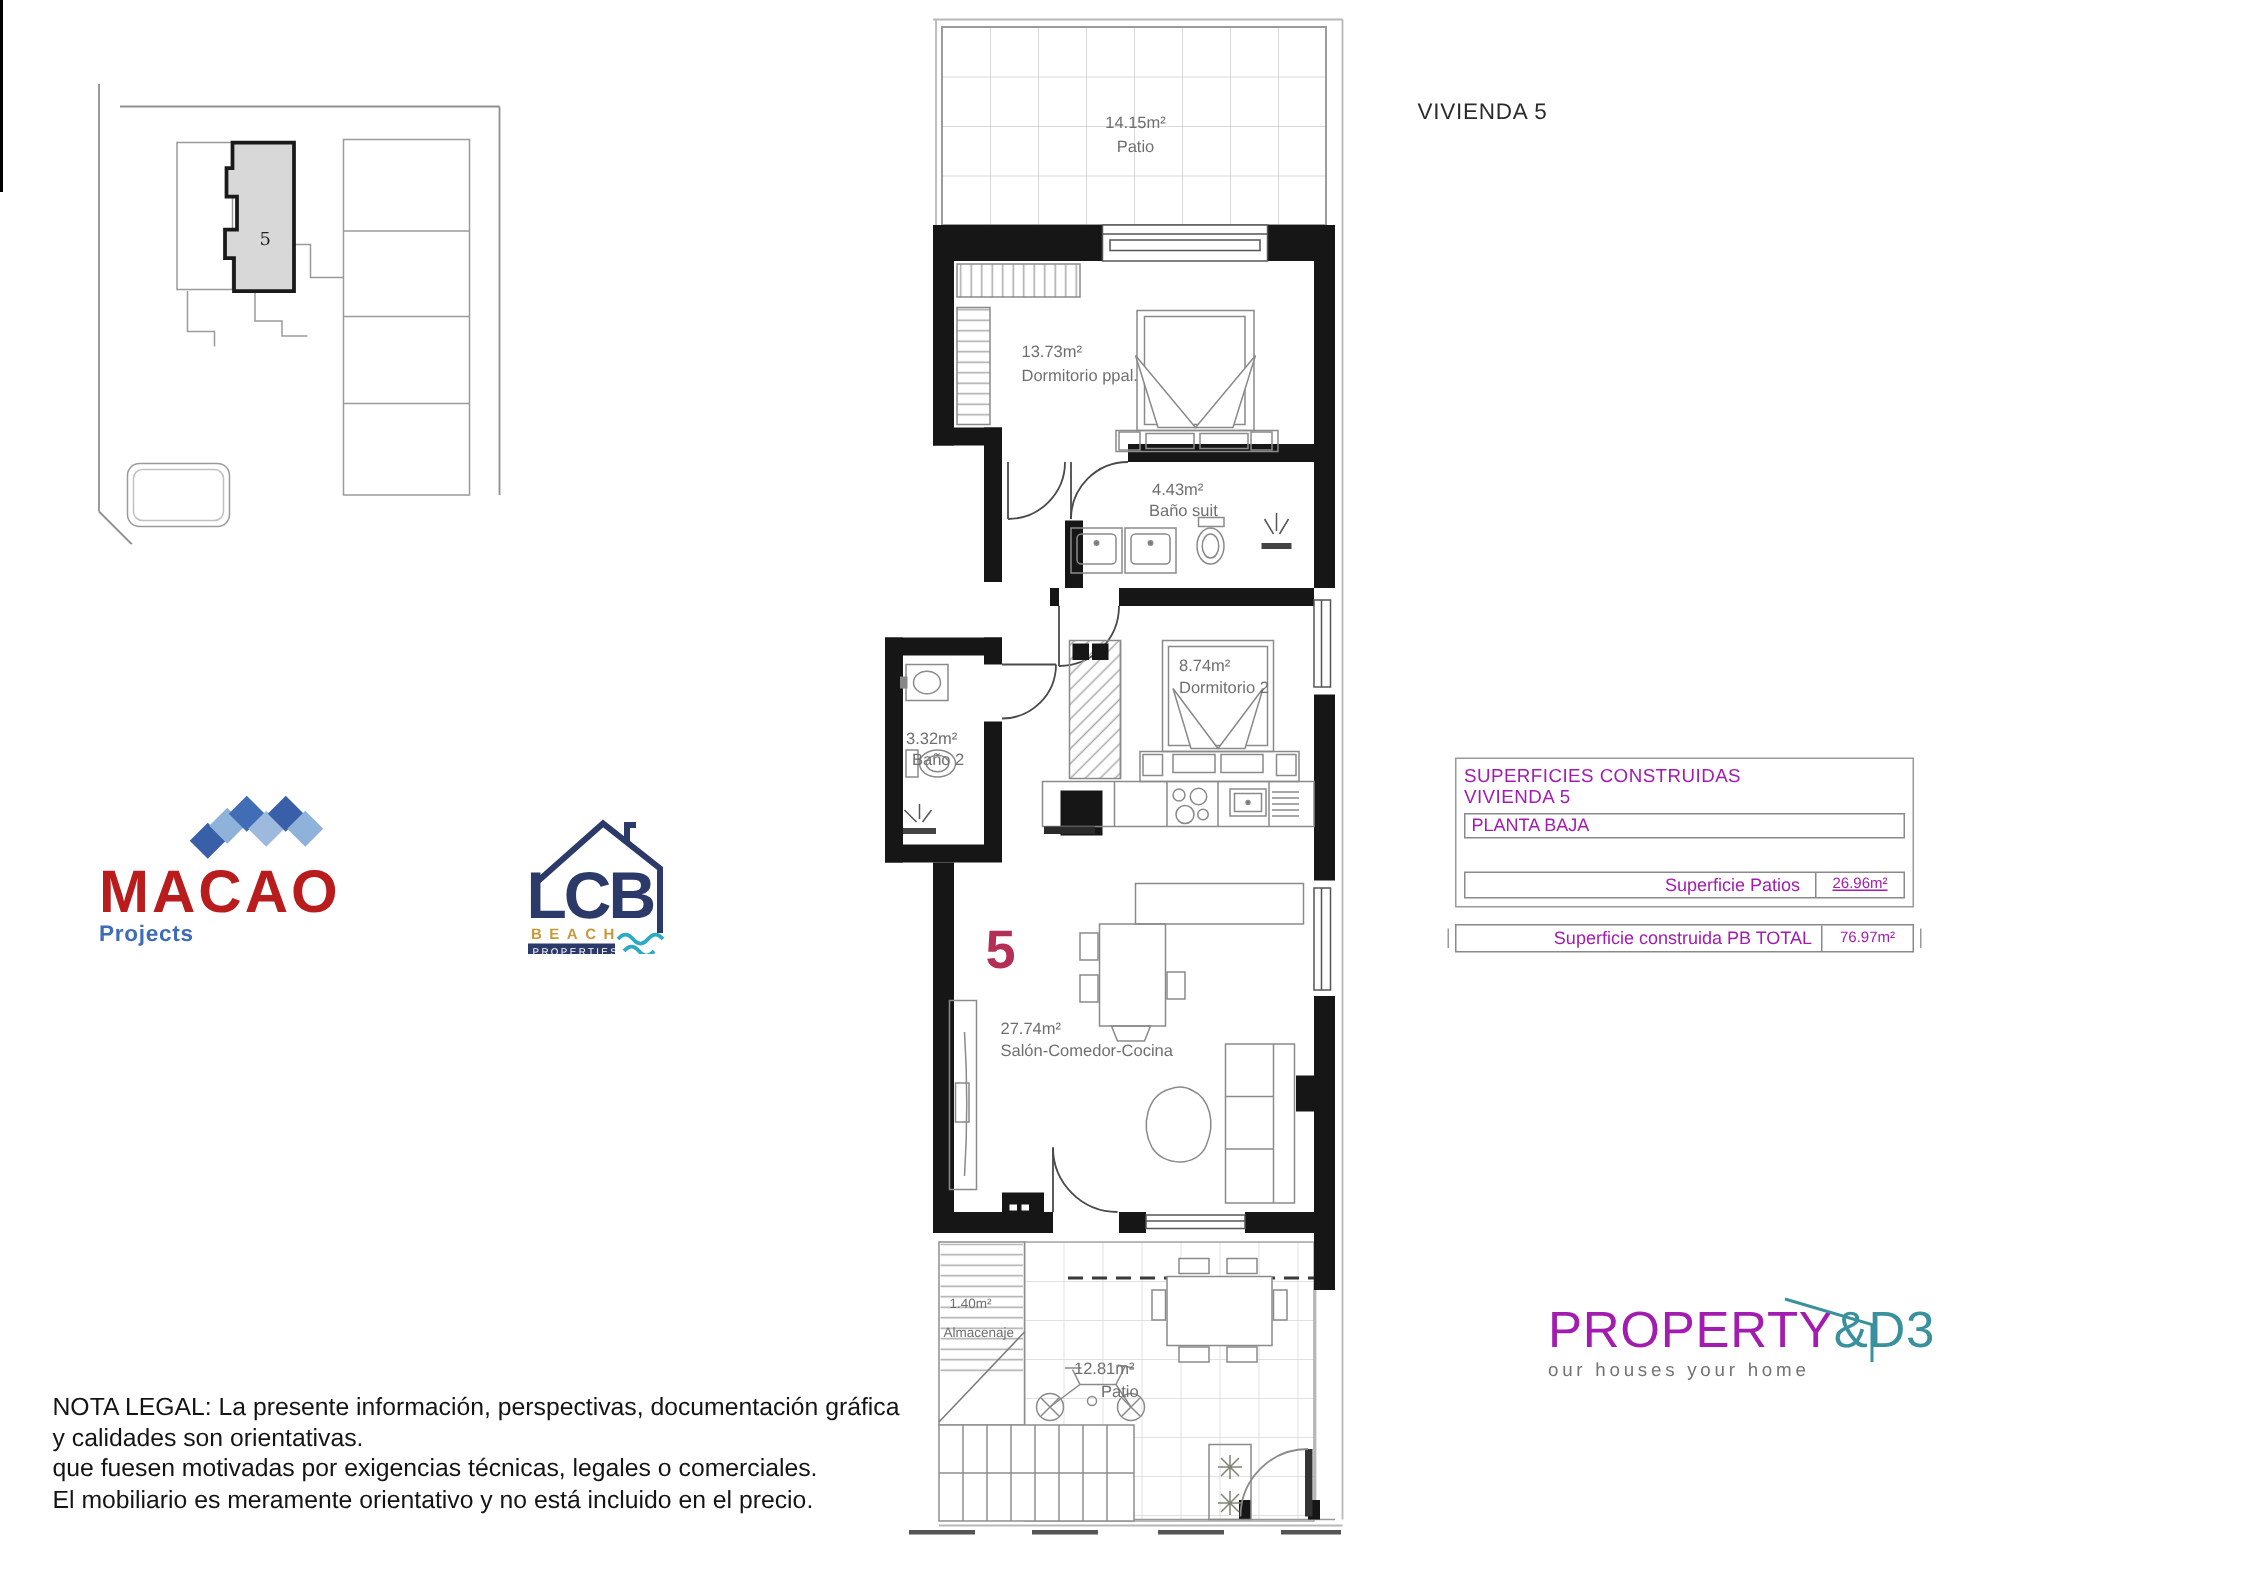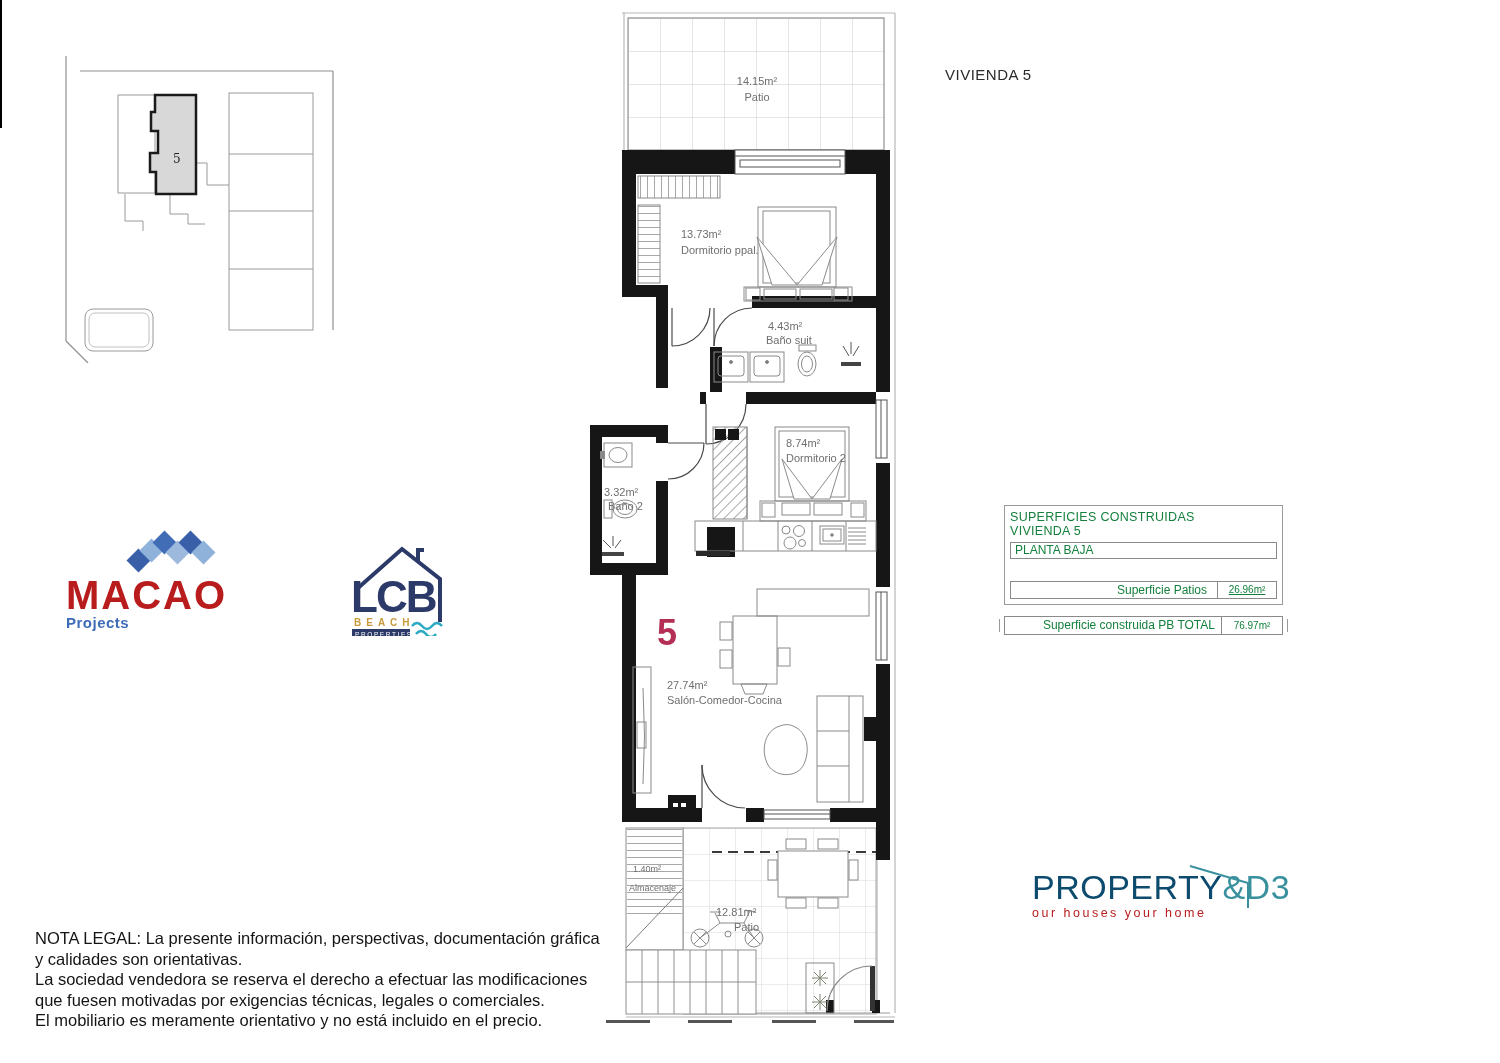--- a/index.html
+++ b/index.html
@@ -7,21 +7,21 @@
           font-family:"Liberation Sans",sans-serif;}
   .abs{position:absolute;}
 
   
   .edge-artifact{left:0;top:0;width:2px;height:128px;background:#000;}
 
   
   .plan-title{left:945px;top:66px;font-size:15px;color:#2b2b2b;letter-spacing:.5px;}
 
   
-  .surfaces{left:1004px;top:505px;width:279px;color:#15803d;}
+  .surfaces{left:970px;top:505px;width:306px;color:#a21caf;}
   .st-outer{border:1px solid #9a9a9a;padding:4px 5px 5px 5px;}
   .st-title{font-size:12.5px;line-height:14px;letter-spacing:.3px;}
   .st-floor{border:1px solid #8a8a8a;font-size:12px;height:15px;line-height:15px;
             padding:0 4px;margin-top:4px;}
   .st-row{display:flex;border:1px solid #8a8a8a;margin-top:22px;height:16px;}
   .st-row-label{flex:1;text-align:right;padding-right:10px;font-size:12px;line-height:16px;}
   .st-row-value{width:58px;border-left:1px solid #8a8a8a;font-size:10px;text-align:center;line-height:16px;text-decoration:underline;}
   .st-total{display:flex;border:1px solid #8a8a8a;height:17px;margin-top:11px;position:relative;}
   .st-total:before,.st-total:after{content:"";position:absolute;top:2px;bottom:2px;border-left:1px solid #9a9a9a;}
   .st-total:before{left:-6px;}
@@ -32,23 +32,23 @@
   
   .macao{left:66px;top:532px;width:170px;}
   .macao-diamonds{position:relative;height:44px;margin-left:64px;width:100px;}
   .macao-diamonds span{position:absolute;width:17px;height:17px;transform:rotate(45deg);}
   .macao-name{font-size:40px;font-weight:bold;color:#b91c1c;letter-spacing:2px;line-height:38px;}
   .macao-sub{font-size:15px;font-weight:600;color:#3f6cb8;letter-spacing:.5px;}
 
   
   .propd3{left:1032px;top:855px;width:240px;}
   .propd3-line{font-size:34px;letter-spacing:.5px;line-height:36px;margin-top:14px;}
-  .propd3-main{color:#0c4a6e;}
+  .propd3-main{color:#a21caf;}
   .propd3-accent{color:#39919e;}
-  .propd3-tag{font-size:12.5px;letter-spacing:2.5px;color:#b91c1c;margin-top:1px;}
+  .propd3-tag{font-size:12.5px;letter-spacing:2.5px;color:#737373;margin-top:1px;}
   .propd3-roof{position:absolute;left:150px;top:0;}
 
   
   .legal{left:15px;top:928px;font-size:16.5px;line-height:20.5px;color:#141414;margin-left:20px;}
 </style>
 </head>
 <body>
 
 <div class="canvas">
 
@@ -381,18 +381,17 @@
     <svg class="propd3-roof" width="80" height="60" viewBox="0 0 80 60">
       <polyline points="8,11 66,28 66,53" fill="none" stroke="#39919e" stroke-width="2"></polyline>
     </svg>
     <div class="propd3-line"><span class="propd3-main">PROPERTY</span><span class="propd3-accent">&amp;D3</span></div>
     <div class="propd3-tag">our houses your home</div>
   </div>
 
   <div class="abs legal">
     <div>NOTA LEGAL: La presente información, perspectivas, documentación gráfica</div>
     <div>y calidades son orientativas.</div>
-    <div>La sociedad vendedora se reserva el derecho a efectuar las modificaciones</div>
     <div>que fuesen motivadas por exigencias técnicas, legales o comerciales.</div>
     <div>El mobiliario es meramente orientativo y no está incluido en el precio.</div>
   </div>
 
 </div>
 
 </body></html>

